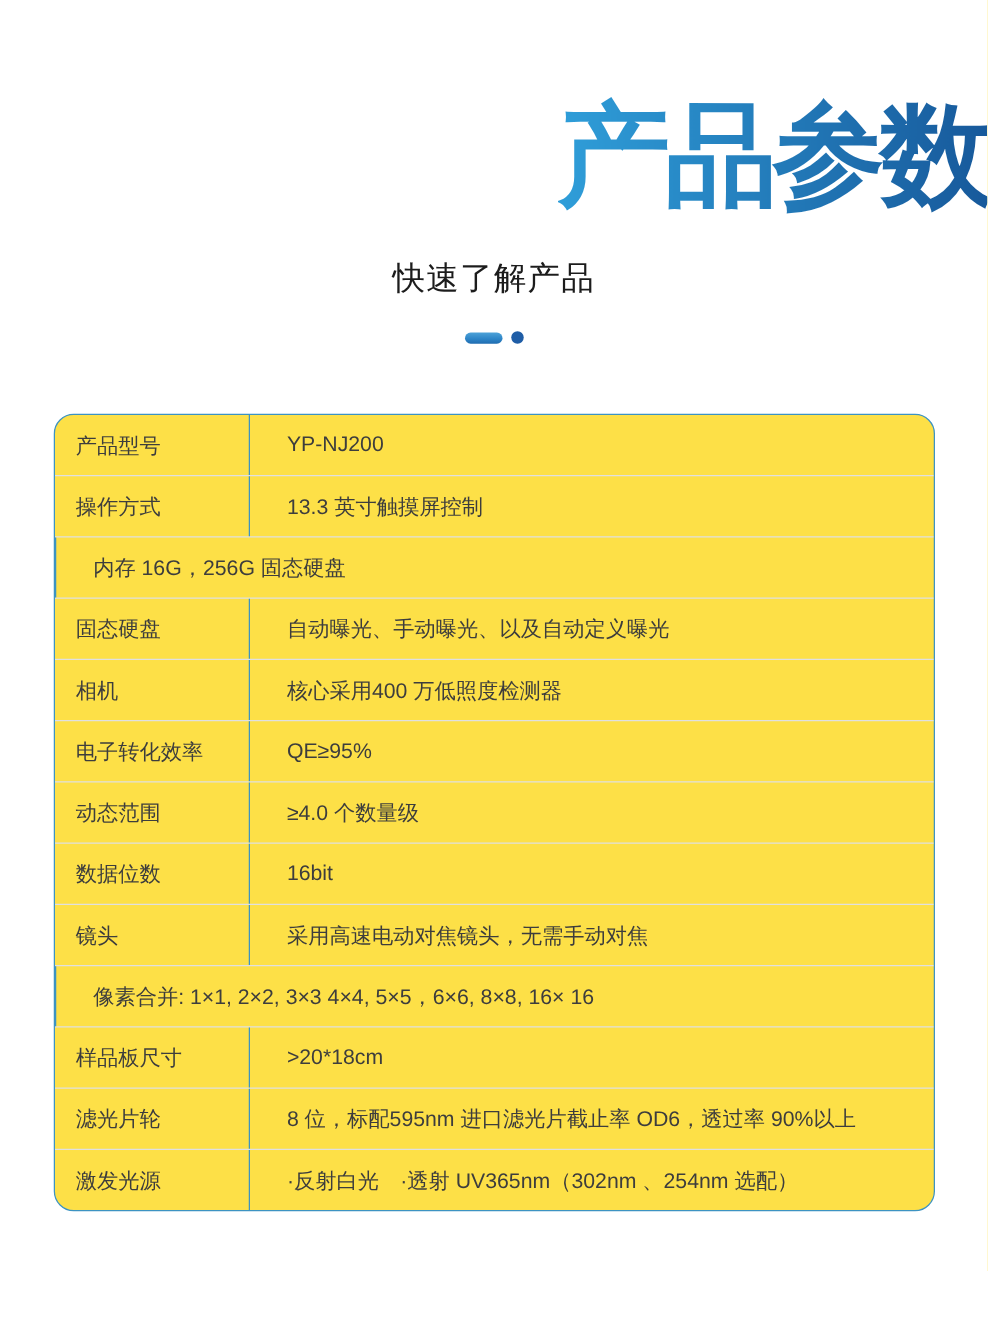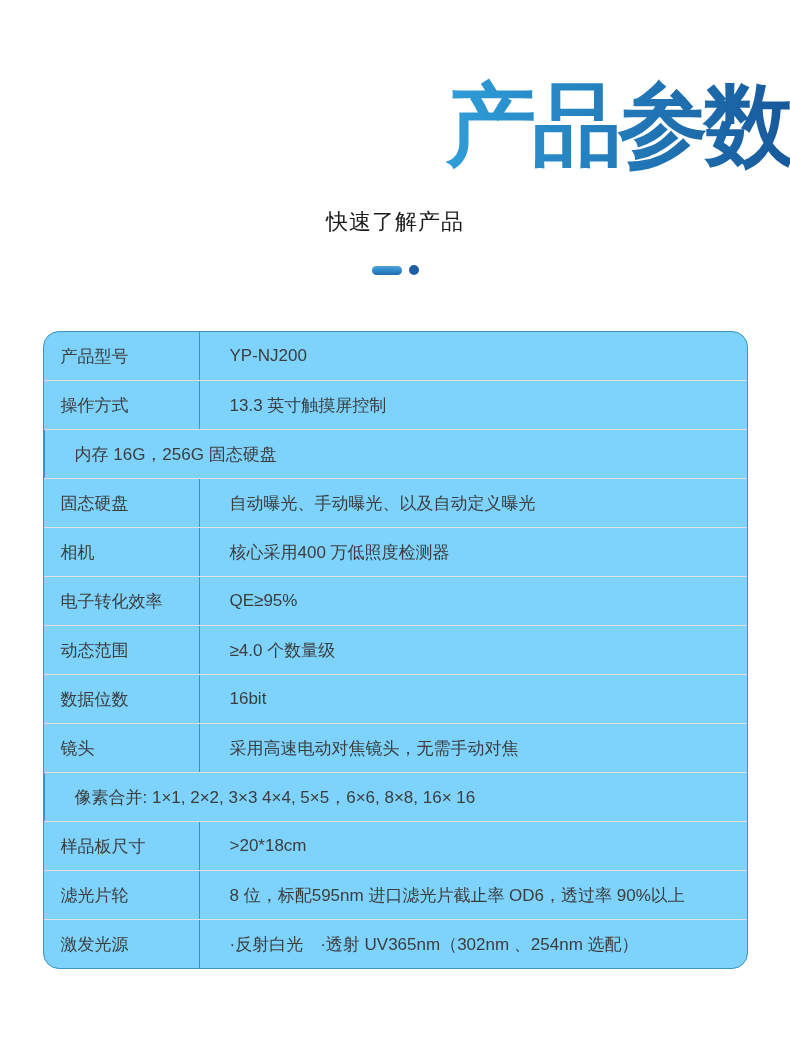--- a/index.html
+++ b/index.html
@@ -35,21 +35,21 @@
     letter-spacing: -4px;
     background: linear-gradient(90deg, var(--title-grad-start), var(--title-grad-end));
     -webkit-background-clip: text;
     background-clip: text;
     color: transparent;
     display: inline-block;
   }
   .title-wrap { text-align: right; }
   .subtitle {
     margin: 34px 0 0 0;
-    font-size: 22px;
+    font-size: 26px;
     line-height: 30px;
     color: #1c1c1c;
     letter-spacing: 1px;
     text-align: center;
   }
   .accent {
     margin-top: 28px;
     display: flex;
     justify-content: center;
     align-items: center;
@@ -66,21 +66,21 @@
     height: 10px;
     border-radius: 50%;
     background: var(--accent-dot);
   }
   .spec-table {
     width: 703px;
     margin: 56px auto 0 auto;
     border: 1px solid var(--table-border);
     border-radius: 16px;
     overflow: hidden;
-    background: #7dd3fc;
+    background: #fde047;
   }
   .spec-row {
     display: flex;
     align-items: stretch;
     height: 48px;
   }
   .spec-row:not(:last-child) {
     border-bottom: 1px solid var(--row-divider);
   }
   .spec-label {

